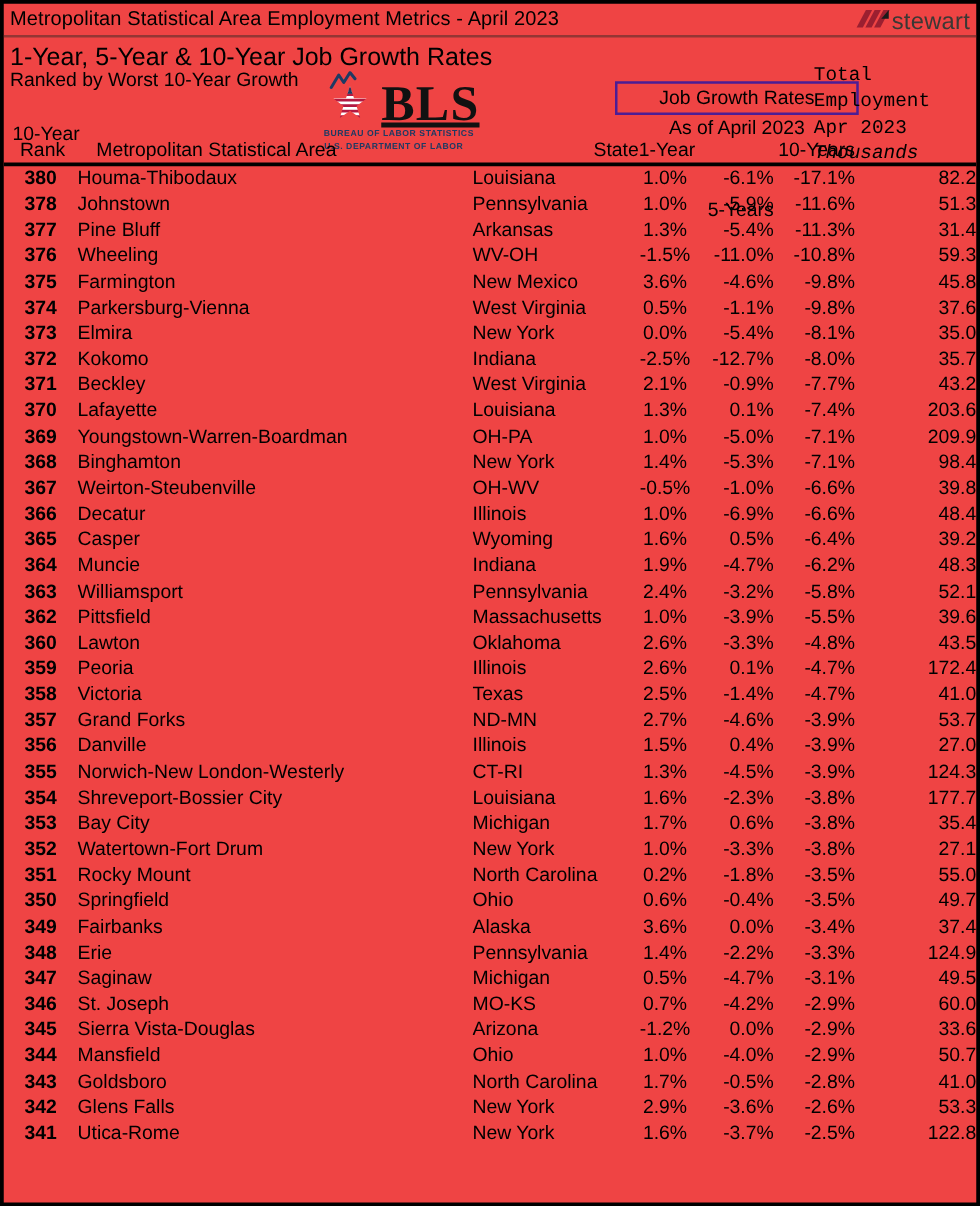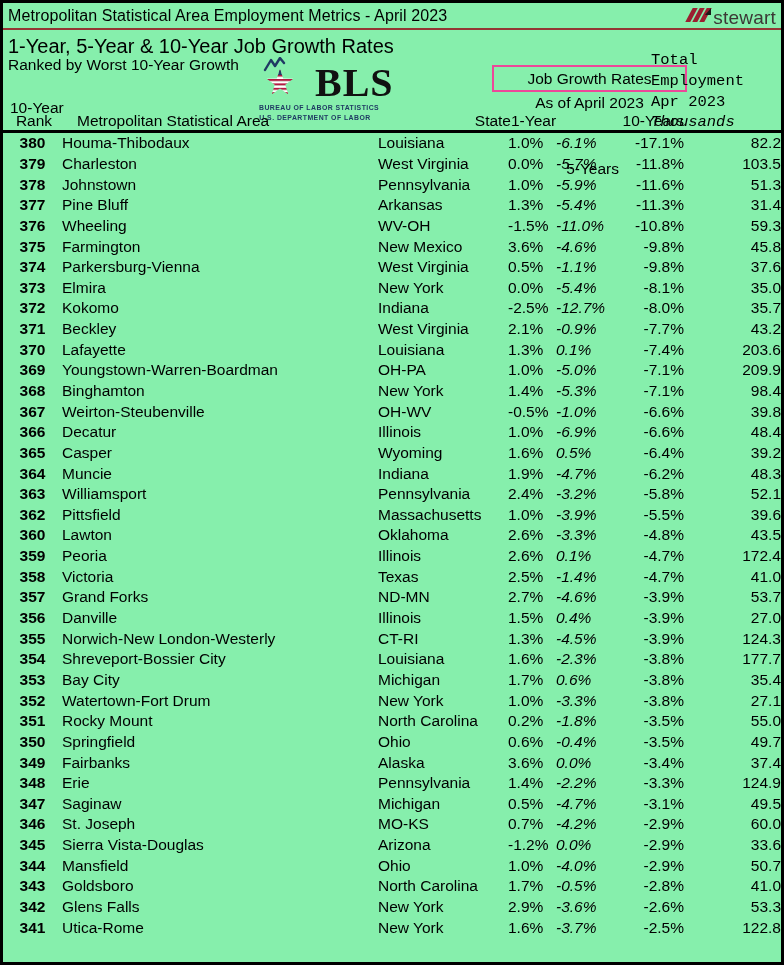--- a/index.html
+++ b/index.html
@@ -1,43 +1,43 @@
 <!DOCTYPE html>
 <html><head>
 <meta charset="utf-8">
 <style>
   * { margin:0; padding:0; box-sizing:border-box; }
   html,body { background:#fff; }
   body { font-family:"Liberation Sans", sans-serif; color:#000; }
   .page {
     position:relative; width:784px; height:965px;
-    border:3px solid #000; background:#86efac; overflow:hidden;
+    border:3px solid #000; background:#ef4444; overflow:hidden;
   }
   
   .header { position:relative; height:130px; border-bottom:3px solid #000; }
   .title { position:absolute; left:5px; top:4px; font-size:16px; letter-spacing:0.1px; white-space:nowrap; }
   .red-rule { position:absolute; left:0; right:0; top:25px; height:2px; background:#943634; }
   .stewart { position:absolute; right:5px; top:4px; display:flex; align-items:flex-start; height:20px; }
   .slashes { display:flex; align-items:flex-end; height:15px; margin-right:2px; position:relative; }
   .slash { width:4.5px; height:14px; background:#9b1f30; transform:skewX(-28deg); margin-right:2.2px; }
   .slash-tip { width:0; height:0; border-left:6px solid transparent; border-bottom:7px solid #1a1a1a;
                position:relative; top:-7px; margin-left:-4px; }
   .stewart-text { font-size:19px; font-weight:500; color:#3b3835; letter-spacing:0.2px; }
   .sub1 { position:absolute; left:5px; top:32px; font-size:20px; white-space:nowrap; }
   .sub2 { position:absolute; left:5px; top:53px; font-size:15.5px; white-space:nowrap; }
   
   .bls { position:absolute; left:256px; top:54px; width:112px; }
   .bls-top { display:flex; align-items:flex-end; }
   .bls-star-wrap { position:relative; width:42px; height:46px; }
   .bls-acronym { font-family:"Liberation Serif", serif; font-size:40px; line-height:40px; font-weight:600;
-                 color:#111; letter-spacing:1px; margin-left:14px; }
+                 color:#111; letter-spacing:1px; margin-left:4px;text-decoration:underline; }
   .bls-caption { color:#1f3a63; font-size:6.9px; font-weight:700; letter-spacing:0.45px;
                  text-align:center; line-height:8.5px; margin-top:1px; white-space:nowrap; }
   
-  .jgr-box { position:absolute; left:489px; top:62px; width:195px; height:27px; border:2px solid #ec4899;
+  .jgr-box { position:absolute; left:489px; top:62px; width:195px; height:27px; border:2px solid #4c1d95;
              text-align:center; font-size:15.5px; line-height:23px; }
   .jgr-sub { position:absolute; left:489px; top:91px; width:195px; text-align:center; font-size:15.5px; }
   .total-col { position:absolute; left:648px; top:47px; width:95px; text-align:left;
                font-size:15.5px; line-height:20.8px;font-family:Liberation Mono, monospace; }
   .total-col .it { font-style:italic; }
   
   .colh { position:absolute; font-size:15.5px; white-space:nowrap; }
   .c-10year { left:7px; top:96px; }
   .c-rank { left:0; top:109px; width:62px; text-align:center; }
   .c-msa { left:74px; top:109px; }
@@ -45,22 +45,22 @@
   .c-y1 { left:508px; top:109px; width:45px; text-align:right; }
   .c-y5 { left:553px; top:109px; width:63px; text-align:right;margin-top:48px; }
   .c-y10 { left:616px; top:109px; width:65px; text-align:right; }
   
   table.msa { border-collapse:collapse; table-layout:fixed; width:778px; }
   table.msa td { height:20.65px; font-size:15.5px; white-space:nowrap; overflow:hidden;
                  vertical-align:middle; padding:0; }
   td.rank { width:59px; text-align:center; font-weight:700; }
   td.msa-name { width:316px; padding-left:12px; }
   td.state { width:130px; padding-left:5px; }
-  td.y1 { width:48px; text-align:left; padding-right:3px; }
-  td.y5 { width:63px; text-align:left; padding-right:3px;font-style:italic; }
+  td.y1 { width:48px; text-align:center; padding-right:3px; }
+  td.y5 { width:63px; text-align:right; padding-right:3px; }
   td.y10 { width:65px; text-align:right; padding-right:3px; }
   td.emp { width:97px; text-align:right; padding-right:4px; }
 </style>
 </head>
 <body>
 
 <div class="page">
   <div class="header">
 
     <div class="title">Metropolitan Statistical Area Employment Metrics - April 2023</div>
@@ -127,29 +127,20 @@
         <tr>
     <td class="rank">380</td>
     <td class="msa-name">Houma-Thibodaux</td>
     <td class="state">Louisiana</td>
     <td class="y1">1.0%</td>
     <td class="y5">-6.1%</td>
     <td class="y10">-17.1%</td>
     <td class="emp">82.2</td>
   </tr>
         <tr>
-    <td class="rank">379</td>
-    <td class="msa-name">Charleston</td>
-    <td class="state">West Virginia</td>
-    <td class="y1">0.0%</td>
-    <td class="y5">-5.7%</td>
-    <td class="y10">-11.8%</td>
-    <td class="emp">103.5</td>
-  </tr>
-        <tr>
     <td class="rank">378</td>
     <td class="msa-name">Johnstown</td>
     <td class="state">Pennsylvania</td>
     <td class="y1">1.0%</td>
     <td class="y5">-5.9%</td>
     <td class="y10">-11.6%</td>
     <td class="emp">51.3</td>
   </tr>
         <tr>
     <td class="rank">377</td>

